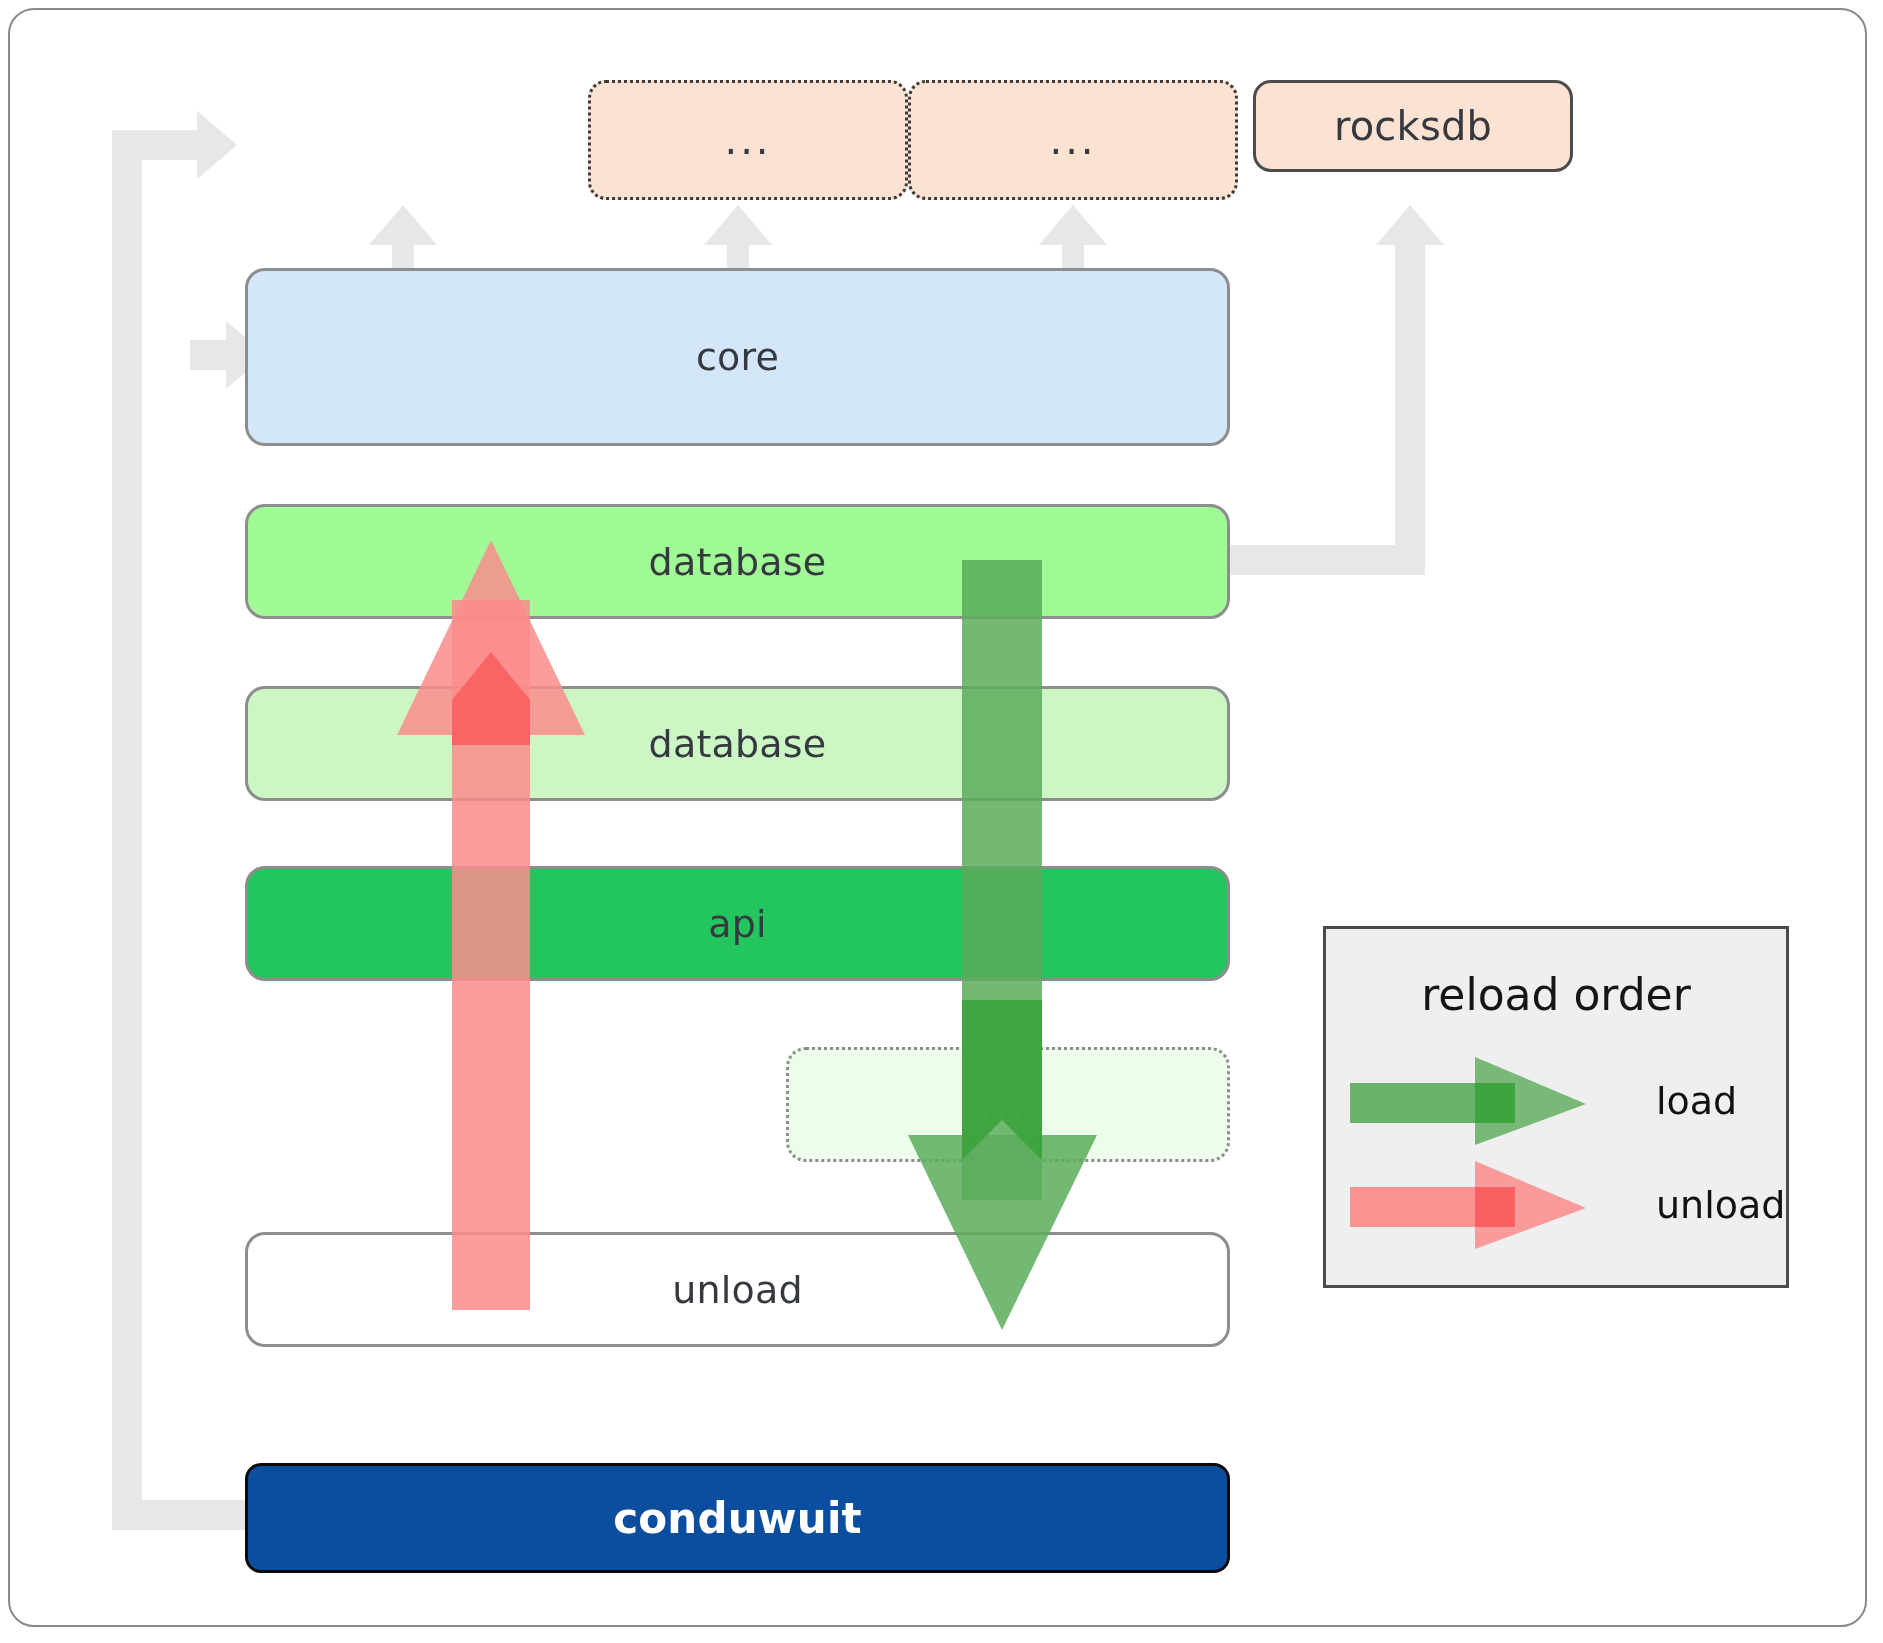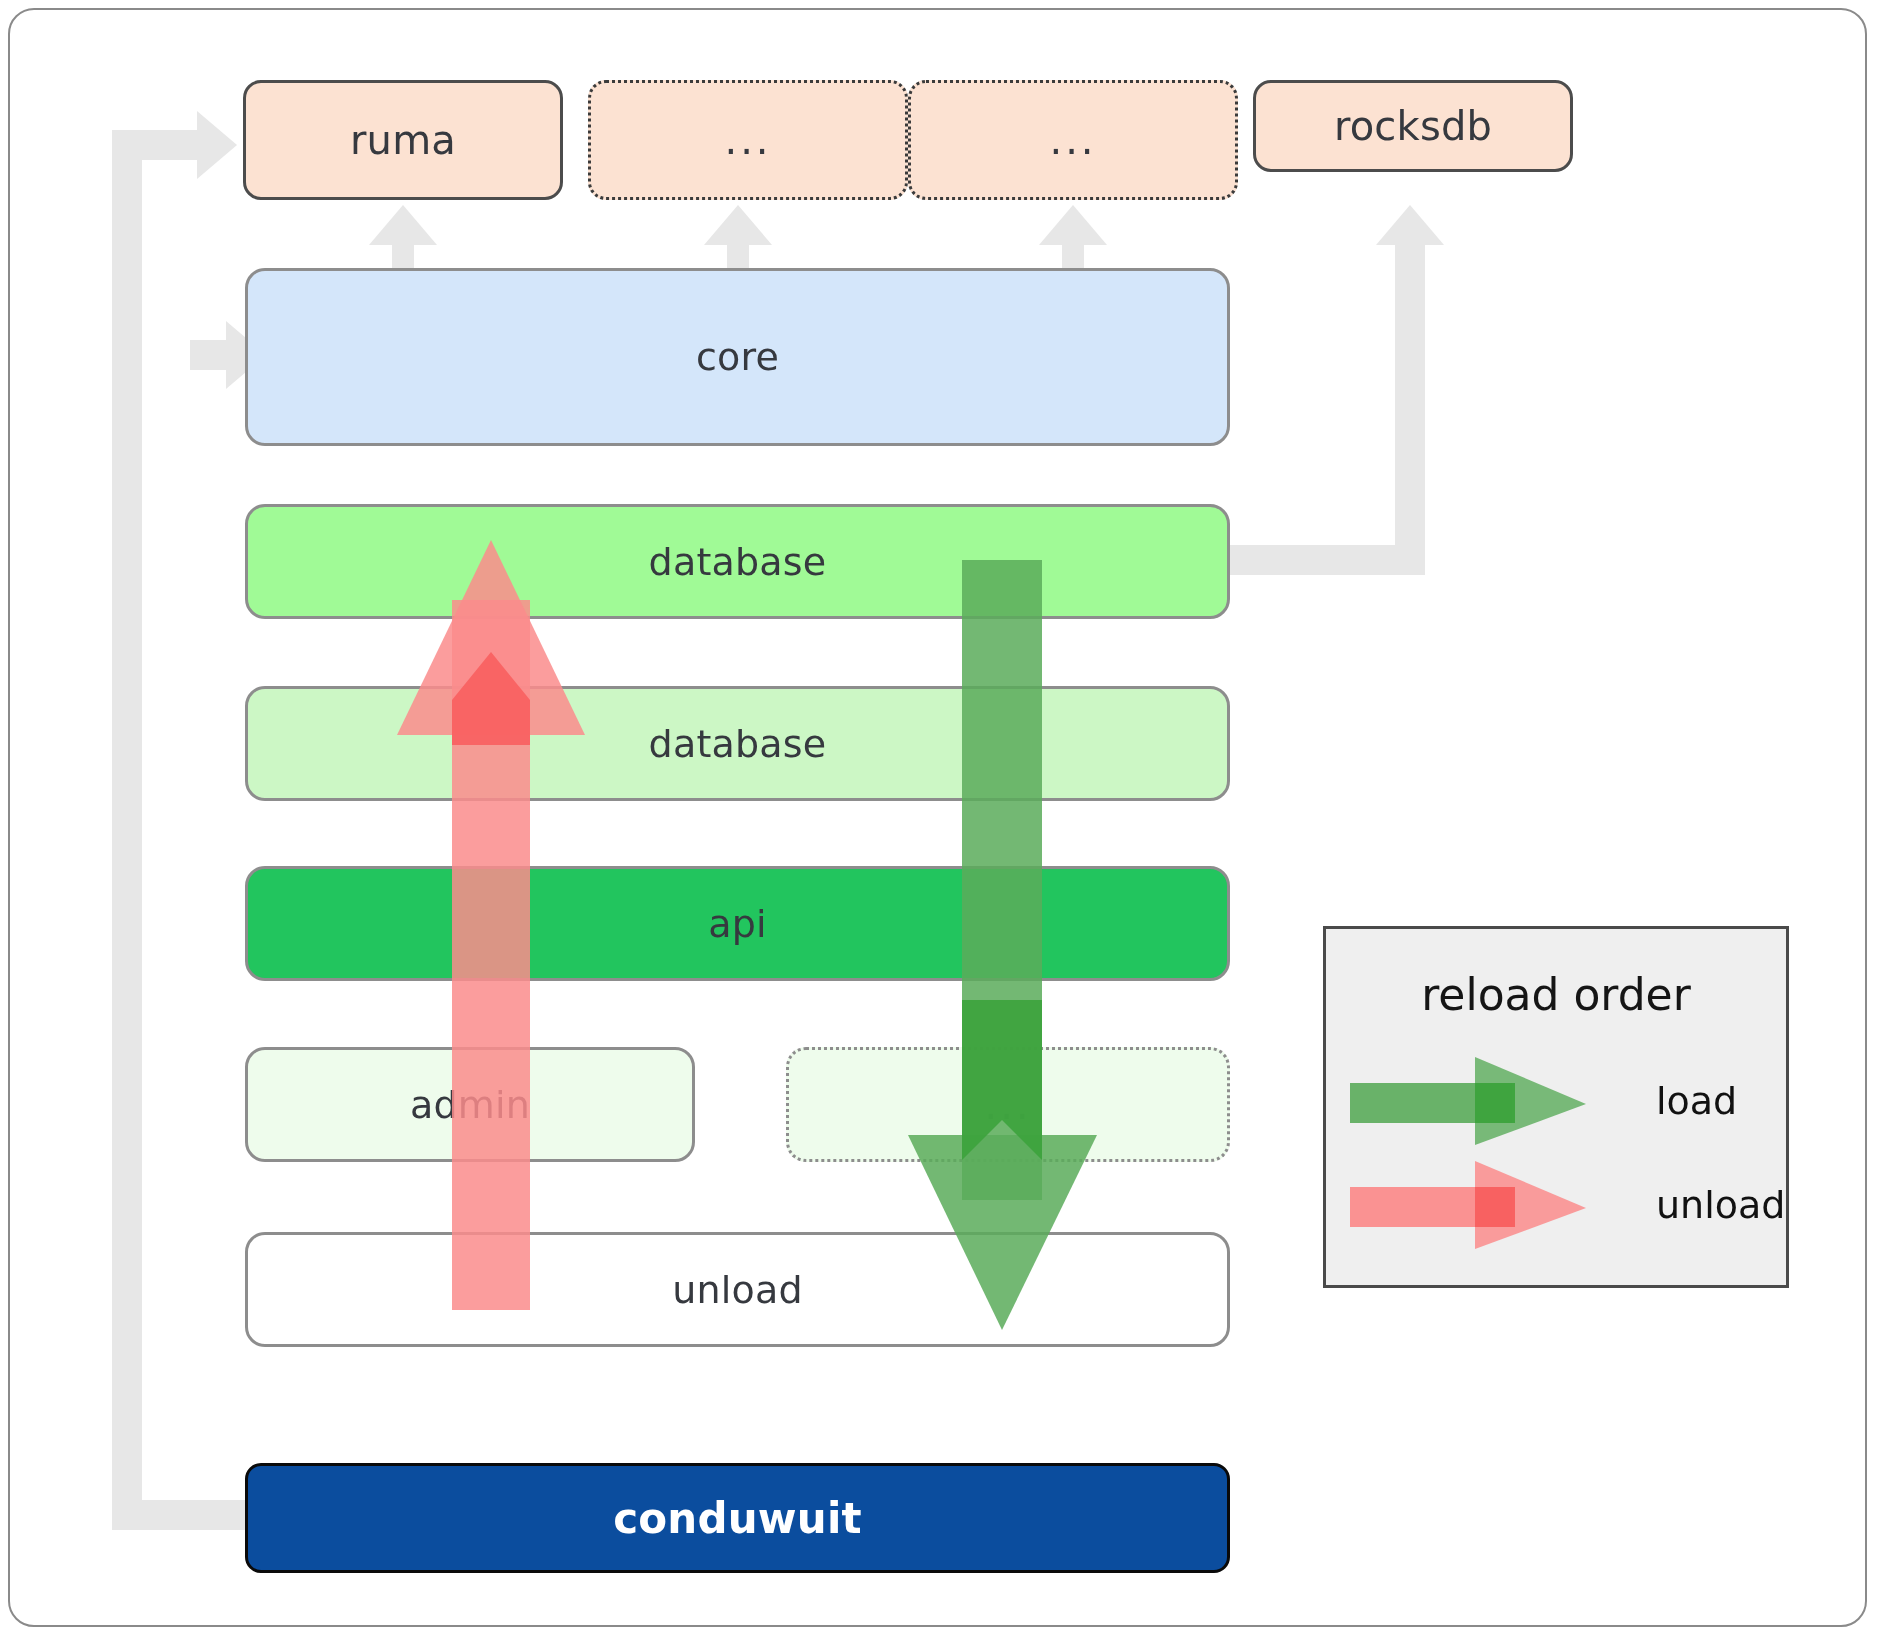--- a/index.html
+++ b/index.html
@@ -142,23 +142,20 @@
 
   <div class="grayline" style="left:392px; top:235px; width:22px; height:45px;"></div>
   <div class="grayhead up" style="left:369px; top:205px;"></div>
 
   <div class="grayline" style="left:727px; top:235px; width:22px; height:45px;"></div>
   <div class="grayhead up" style="left:704px; top:205px;"></div>
 
   <div class="grayline" style="left:1062px; top:235px; width:22px; height:45px;"></div>
   <div class="grayhead up" style="left:1039px; top:205px;"></div>
 
-  <div class="node dep" style="left:243px; top:80px; width:320px; height:120px;">
-    <span>ruma</span>
-  </div>
 
   <div class="node dep dotted" style="left:588px; top:80px; width:320px; height:120px;">
     <span class="ellipsis">...</span>
   </div>
 
   <div class="node dep dotted" style="left:908px; top:80px; width:330px; height:120px;">
     <span class="ellipsis">...</span>
   </div>
 
   <div class="node dep" style="left:1253px; top:80px; width:320px; height:92px;">
@@ -174,23 +171,20 @@
   </div>
 
   <div class="node layer" style="left:245px; top:686px; width:985px; height:115px; background:#ccf7c5;">
     <span>database</span>
   </div>
 
   <div class="node layer" style="left:245px; top:866px; width:985px; height:115px; background:#22c55e;">
     <span>api</span>
   </div>
 
-  <div class="node layer" style="left:245px; top:1047px; width:450px; height:115px; background:#eefcec;">
-    <span>admin</span>
-  </div>
 
   <div class="node layer dotted" style="left:786px; top:1047px; width:444px; height:115px; background:#eefcec;">
     <span class="ellipsis">...</span>
   </div>
 
   <div class="node layer" style="left:245px; top:1232px; width:985px; height:115px; background:#ffffff;">
     <span>unload</span>
   </div>
 
   <div class="node root" style="left:245px; top:1463px; width:985px; height:110px;">

